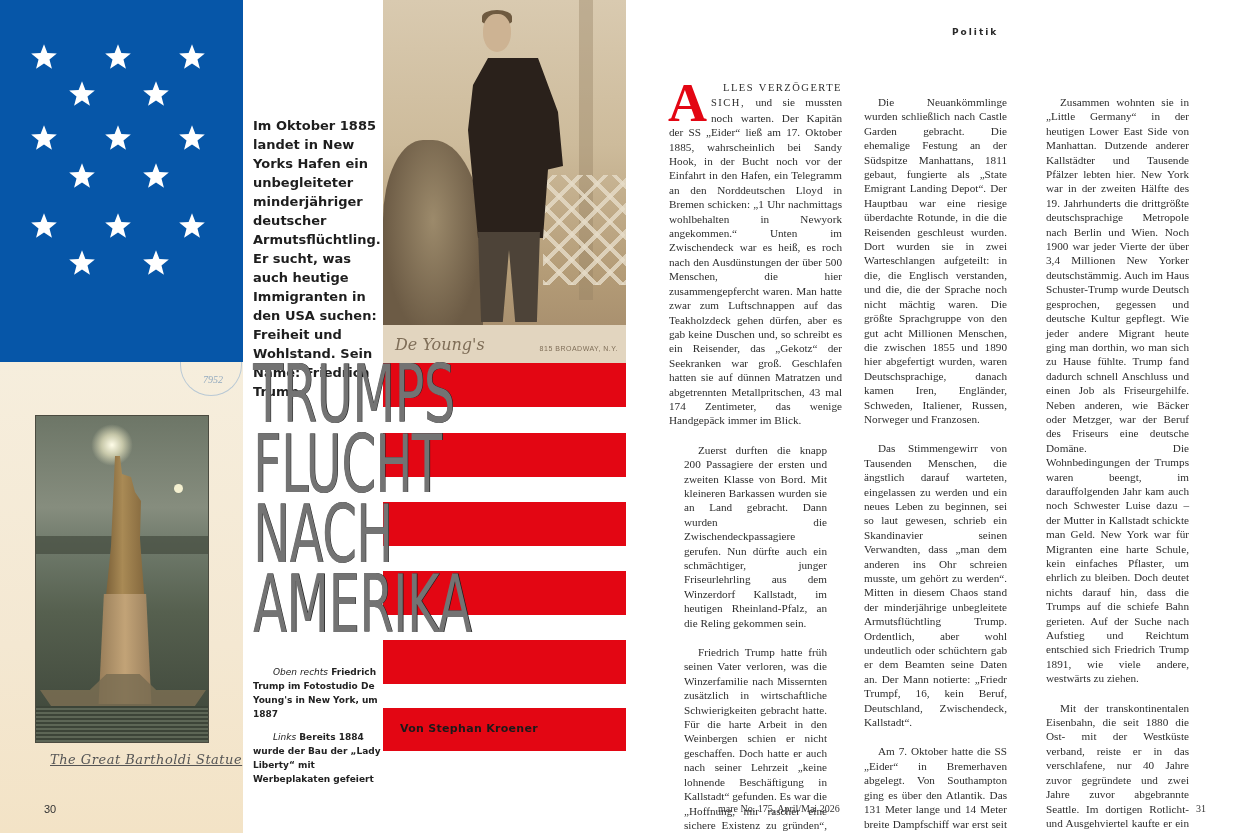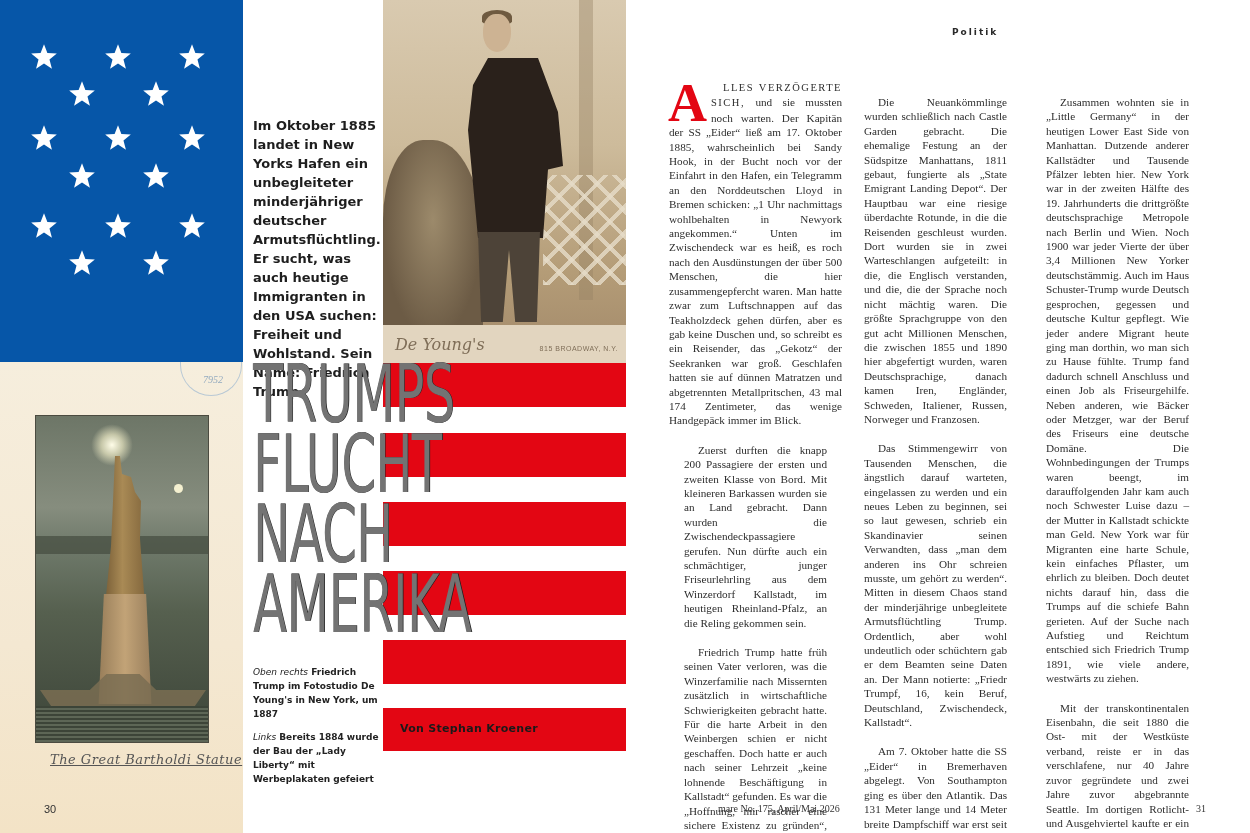--- a/index.html
+++ b/index.html
@@ -34,21 +34,21 @@
   .liberty-caption-script { position: absolute; left: 50px; top: 752px; font: italic 13px "DejaVu Serif", serif; color: #555; letter-spacing: .5px; text-decoration: underline; }
 
   .page-num-left { position: absolute; left: 44px; top: 803px; font: 11px "Liberation Sans", sans-serif; color: #333; }
 
   .intro-text { position: absolute; left: 253px; top: 116px; width: 130px;
     font: bold 13px/19px "DejaVu Sans", sans-serif; color: #1e1e1e; }
 
   .captions { position: absolute; left: 253px; top: 665px; width: 135px;
     font: bold 9px/14px "DejaVu Sans", sans-serif; color: #222; }
   .captions p { margin-bottom: 9px; }
-  .captions em { font-style: italic; font-weight: normal; }
+  .captions em { font-style: italic; font-weight: normal; margin-left: 20px; }
 
   
   .portrait { position: absolute; left: 383px; top: 0; width: 243px; height: 363px;
     background: linear-gradient(180deg, #d9cab0 0%, #cdbb9b 40%, #b49c77 75%, #a2896a 100%); overflow: hidden; }
   .portrait .bg-tree { position: absolute; left: 196px; top: 0; width: 14px; height: 300px; background: rgba(150,130,100,.4); }
   .portrait .rock { position: absolute; left: 0; top: 140px; width: 100px; height: 200px; background: radial-gradient(ellipse at 50% 40%, #9c8a6b, #6c5b45 70%); border-radius: 40% 50% 0 0; }
   .portrait .fence { position: absolute; left: 160px; top: 175px; width: 83px; height: 110px;
     background: repeating-linear-gradient(45deg, rgba(230,220,200,.8) 0 4px, transparent 4px 18px), repeating-linear-gradient(-45deg, rgba(230,220,200,.8) 0 4px, transparent 4px 18px); }
   .portrait .head { position: absolute; left: 100px; top: 14px; width: 28px; height: 38px; border-radius: 45% 45% 50% 50%; background: #cdb393; }
   .portrait .hair { position: absolute; left: 99px; top: 10px; width: 30px; height: 14px; border-radius: 50% 50% 20% 20%; background: #6e5a40; }

